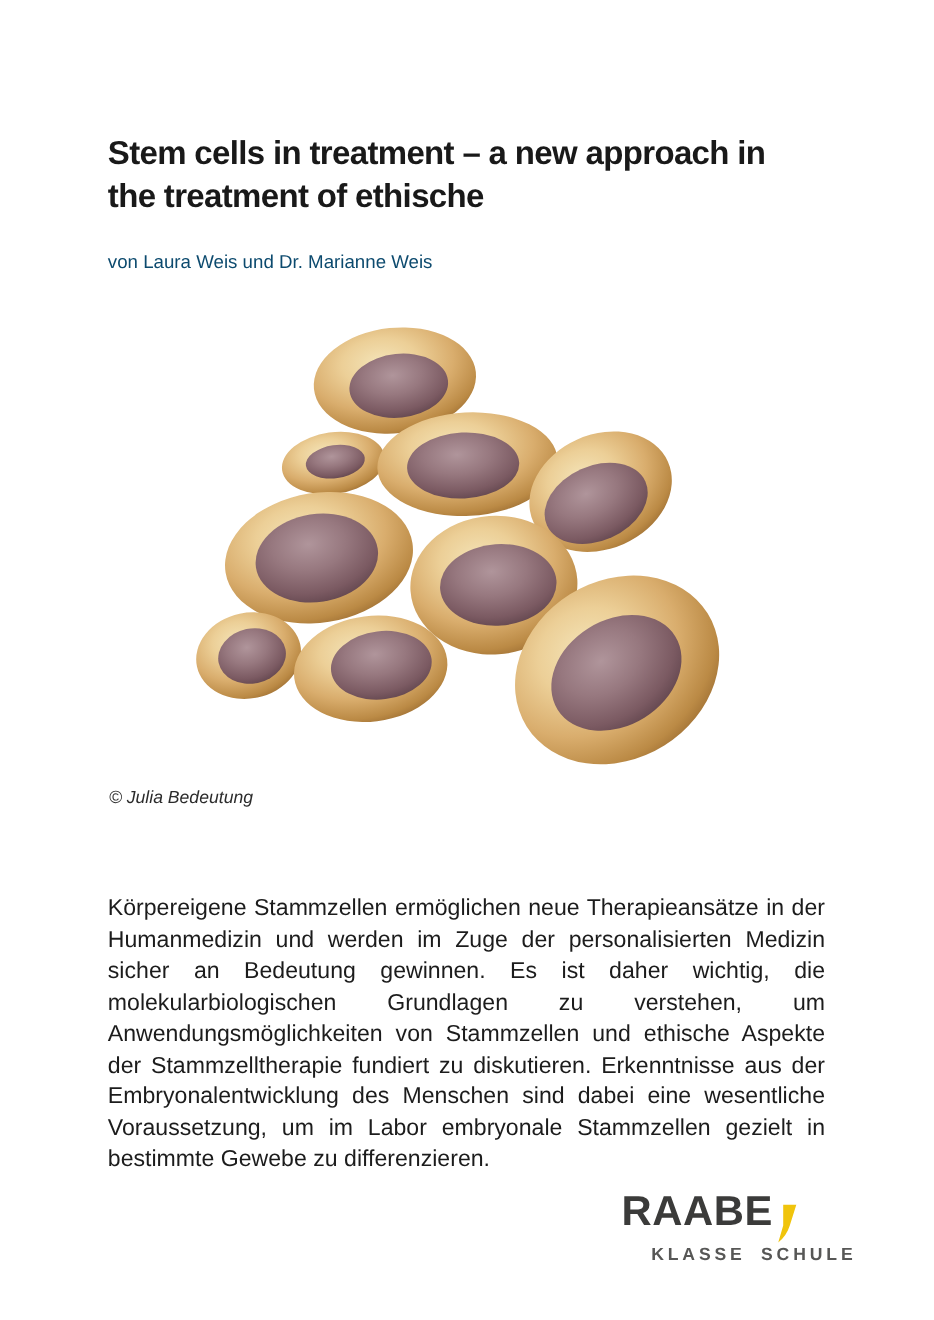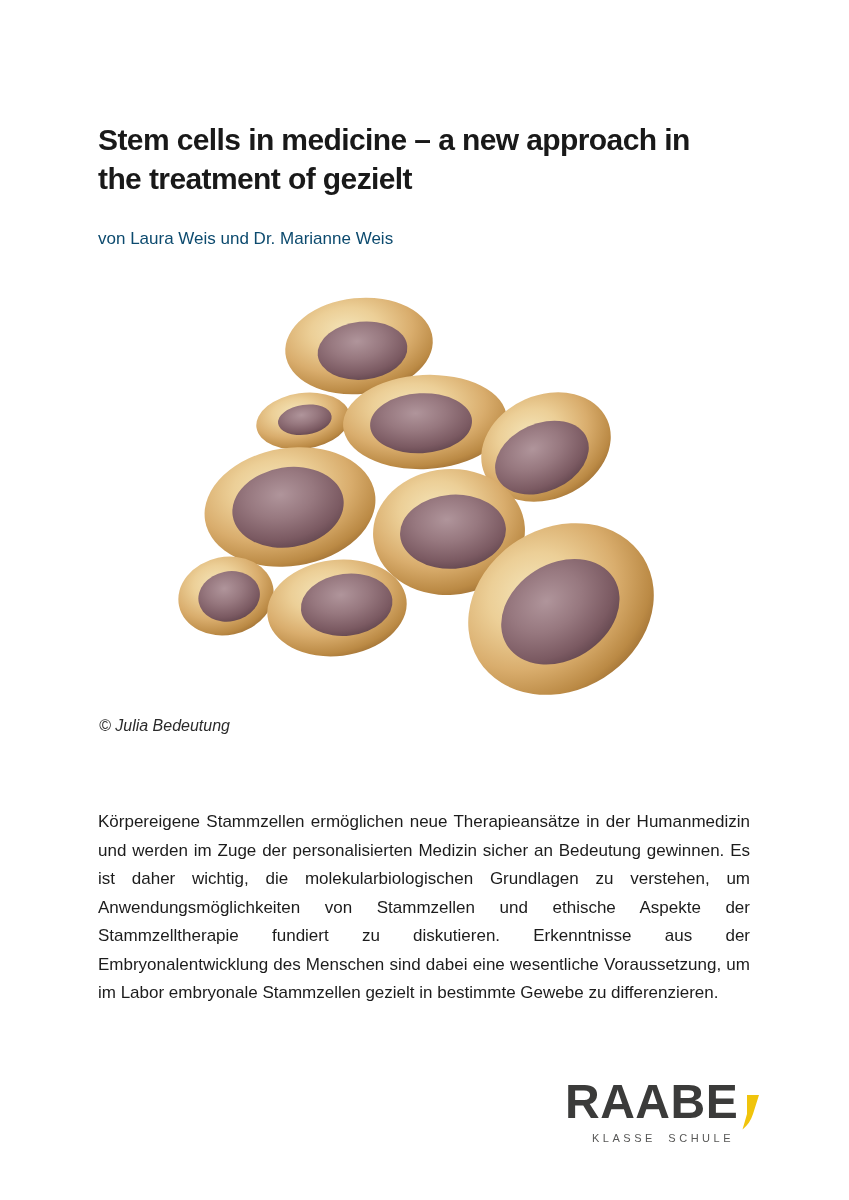--- a/index.html
+++ b/index.html
@@ -47,65 +47,65 @@
     top: 717px;
     font-size: 16px;
     font-style: italic;
     color: #2b2b2b;
   }
   .abstract {
     position: absolute;
     left: 98px;
     top: 791px;
     width: 652px;
-    font-size: 17px;
+    font-size: 21px;
     line-height: 28.5px;
     color: #1c1c1c;
     text-align: justify;
   }
   .logo {
     position: absolute;
     left: 565px;
     top: 1082px;
   }
   .logo-row {
     display: flex;
     align-items: flex-start;
   }
   .logo-wordmark {
-    font-size: 48px;
+    font-size: 38px;
     font-weight: 700;
     line-height: 40px;
     letter-spacing: 0.5px;
     color: #3b3b3a;
   }
   .logo-comma-svg {
     margin-left: 4px;
     margin-top: 13px;
     display: block;
   }
   .logo-tagline {
     margin-top: 2px;
     margin-left: 27px;
-    font-size: 11px;
-    font-weight: 400;
+    font-size: 16px;
+    font-weight: 700;
     letter-spacing: 3.5px;
     word-spacing: 6px;
     color: #575756;
     white-space: nowrap;
   }
 </style>
 </head>
 <body>
 
 <div class="page">
 
   <h1 class="doc-title">
-    <span>Stem cells in medicine – a new approach in</span>
-    <span>the treatment of gezielt</span>
+    <span>Stem cells in treatment – a new approach in</span>
+    <span>the treatment of ethische</span>
   </h1>
 
   <div class="byline">von Laura Weis und Dr. Marianne Weis</div>
 
   <div class="illustration">
     <svg viewBox="0 0 522 420" width="522" height="420" aria-hidden="true">
       <defs>
         <radialGradient id="mem" cx="42%" cy="32%" r="78%">
           <stop offset="0%" stop-color="#f4e4b8"></stop>
           <stop offset="30%" stop-color="#eccf97"></stop>

